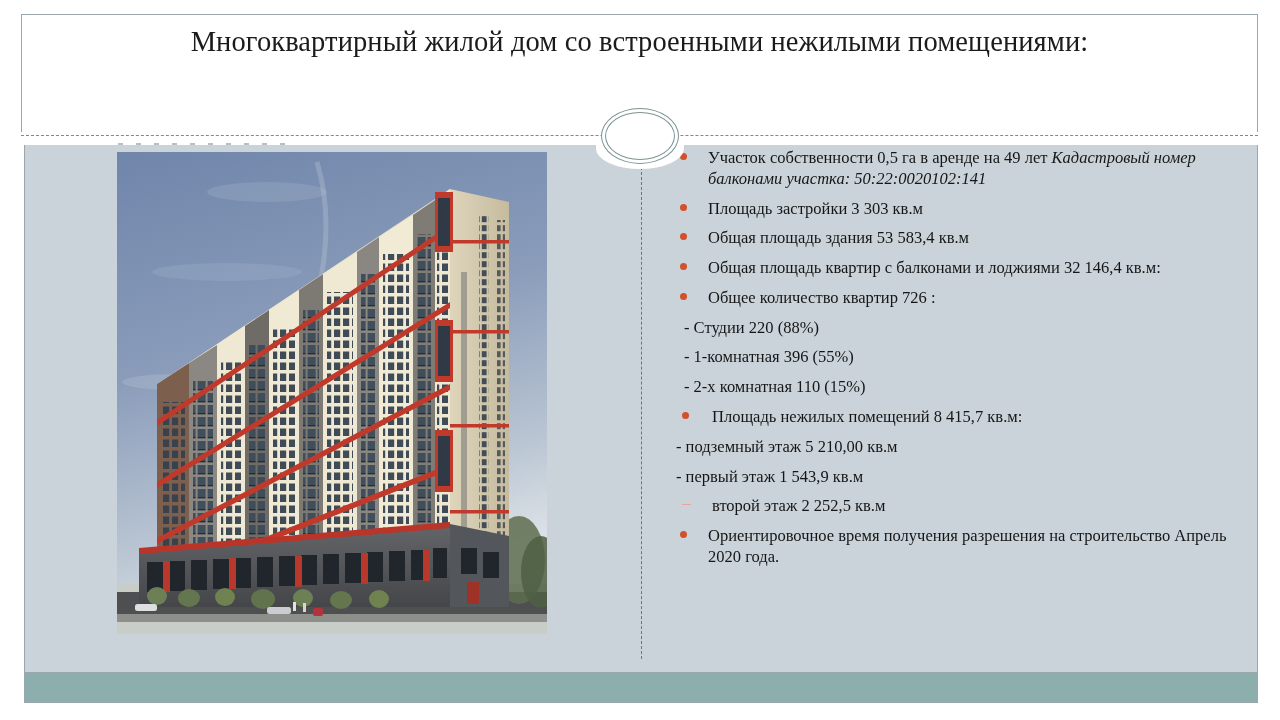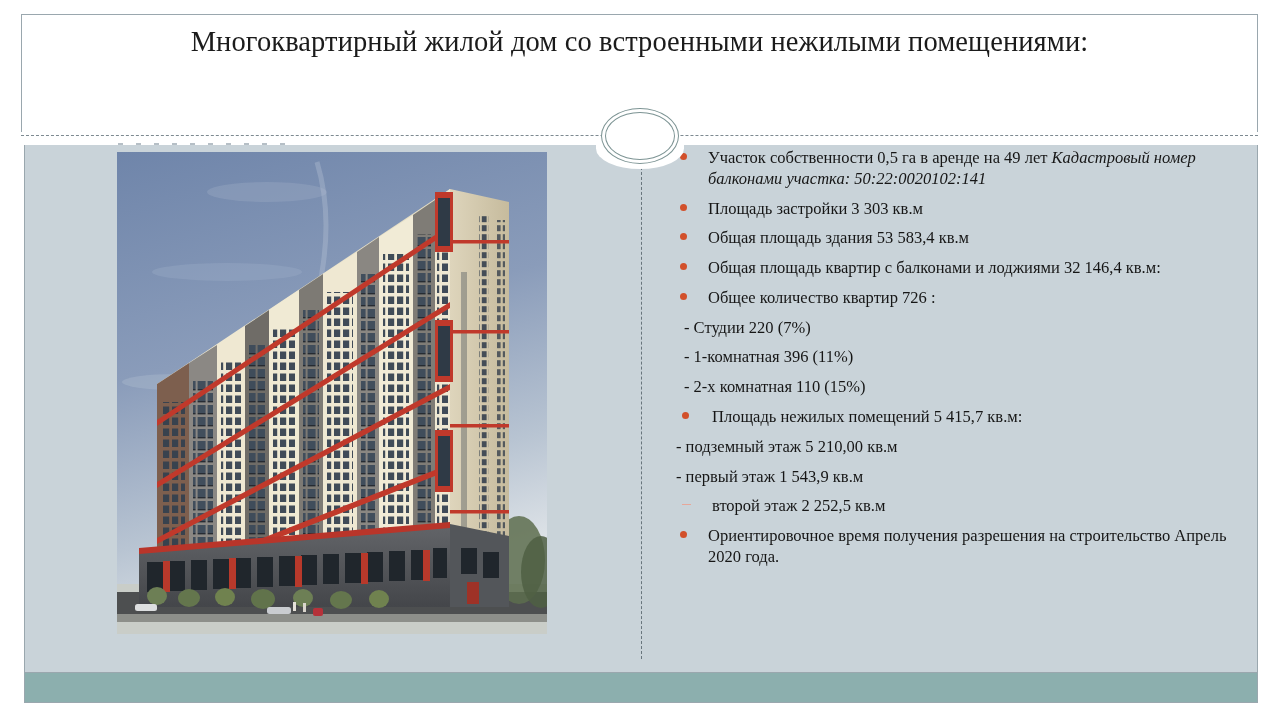--- a/index.html
+++ b/index.html
@@ -428,27 +428,27 @@
     <div class="bullet-row">
       <span class="mk"><span class="dot"></span></span>
       <span class="tx">Общая площадь квартир с балконами и лоджиями 32 146,4 кв.м:</span>
     </div>
 
     <div class="bullet-row">
       <span class="mk"><span class="dot"></span></span>
       <span class="tx">Общее количество квартир 726 :</span>
     </div>
 
-    <div class="plain-row pad-sm">- Студии 220  (7%)</div>
-    <div class="plain-row pad-sm">- 1-комнатная 396 (11%)</div>
+    <div class="plain-row pad-sm">- Студии 220  (88%)</div>
+    <div class="plain-row pad-sm">- 1-комнатная 396 (55%)</div>
     <div class="plain-row pad-sm">- 2-х комнатная 110 (15%)</div>
 
     <div class="bullet-row indent-dot">
       <span class="mk"><span class="dot"></span></span>
-      <span class="tx">Площадь нежилых помещений 5 415,7 кв.м:</span>
+      <span class="tx">Площадь нежилых помещений 8 415,7 кв.м:</span>
     </div>
 
     <div class="plain-row pad-none">- подземный этаж  5 210,00 кв.м</div>
     <div class="plain-row pad-none">- первый этаж 1 543,9 кв.м</div>
 
     <div class="bullet-row indent-dot">
       <span class="mk"><span class="dash-mk"></span></span>
       <span class="tx">второй этаж  2 252,5 кв.м</span>
     </div>
 

